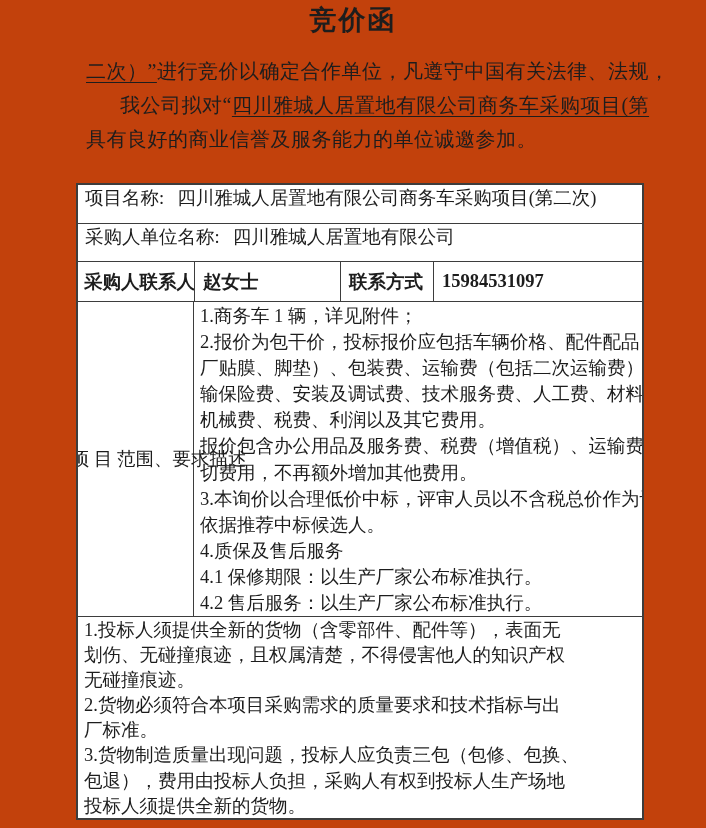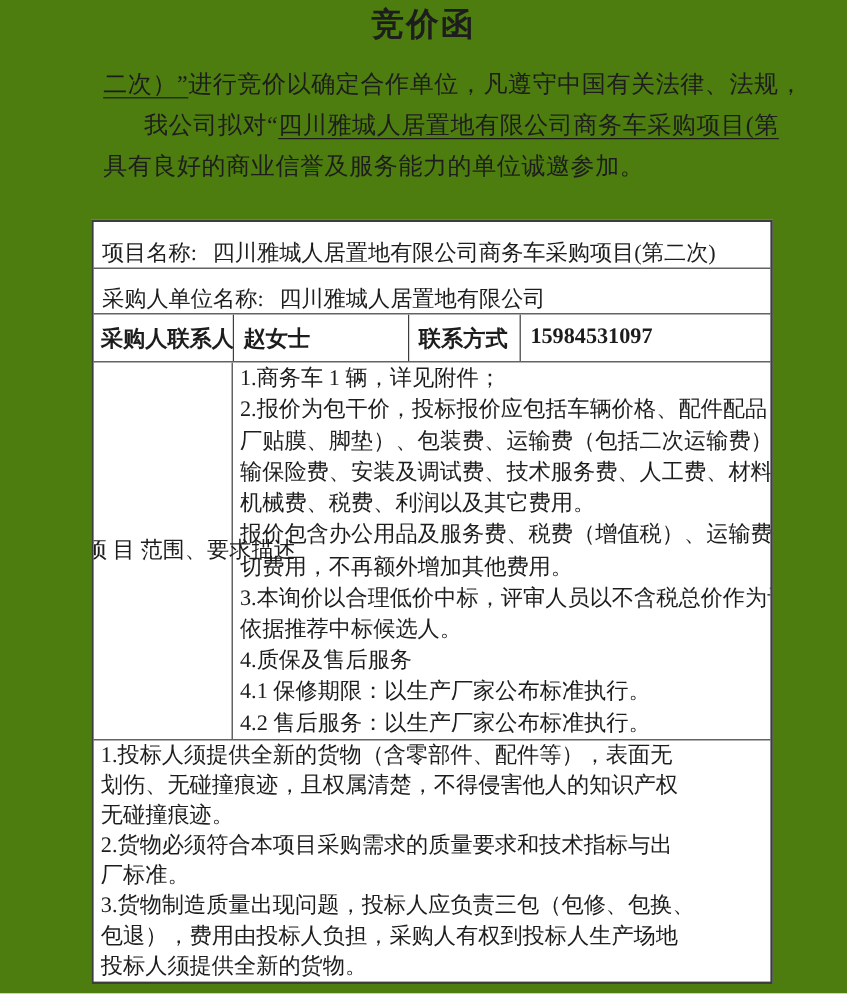--- a/index.html
+++ b/index.html
@@ -1,19 +1,19 @@
 <!DOCTYPE html>
 <html><head>
 <meta charset="utf-8">
 <style>
   html,body{margin:0;padding:0;background:#ffffff;}
   .page{
     position:relative;
     width:706px;height:828px;
-    background:#4d7c0f;
+    background:#c2410c;
     color:#1d1d1d;
     font-family:"Liberation Serif","DejaVu Serif",serif;
     overflow:hidden;
   }
   .doc-title{
     position:absolute;top:2px;left:0;width:100%;
     text-align:center;
     font-size:27px;font-weight:bold;letter-spacing:2px;
   }
   
@@ -36,21 +36,21 @@
     border-top:1.5px solid #3d3d3d;
     font-size:18.5px;
     overflow:hidden;
   }
   .trow:first-child{border-top:none;}
   .r1{height:38px;}
   .r2{height:38px;}
   .r3{height:40px;display:grid;grid-template-columns:116px 146px 93px 1fr;}
   .r4{height:315px;display:grid;grid-template-columns:116px 1fr;}
   .r5{height:202px;display:grid;grid-template-columns:116px 1fr;}
-  .simple{display:flex;align-items:flex-end;padding-left:7px;white-space:nowrap;}
+  .simple{display:flex;align-items:flex-start;padding-left:7px;white-space:nowrap;}
   .simple .lab{margin-right:13px;}
   .r3 .cell{
     display:flex;align-items:center;padding-left:8px;
     border-left:1.5px solid #3d3d3d;box-sizing:border-box;white-space:nowrap;font-weight:bold;
   }
   .r3 .cell:first-child{border-left:none;padding-left:6px;}
   .lblcell{
     border-right:1.5px solid #3d3d3d;box-sizing:border-box;
     display:flex;align-items:center;justify-content:center;
     text-align:center;line-height:33px;white-space:nowrap;

